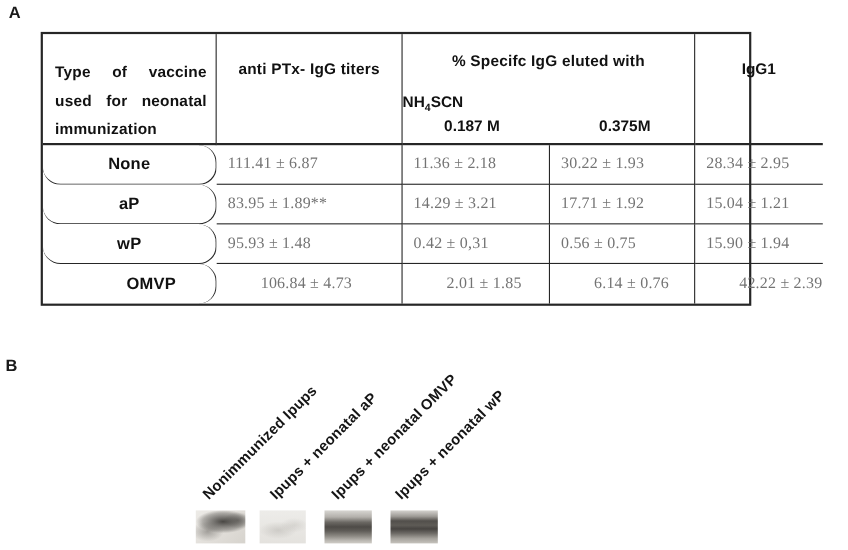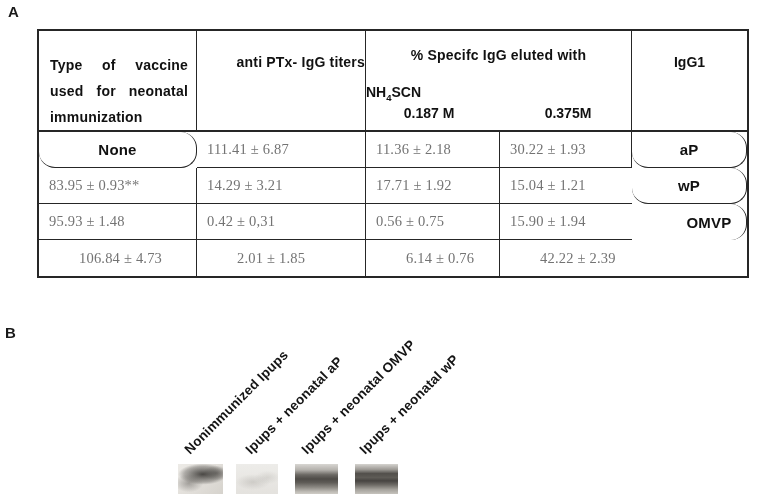--- a/index.html
+++ b/index.html
@@ -18,42 +18,42 @@
     font-size:15px;
     color:#1a1a1a;
   }
   #panel-a-letter { left:8px; top:3px; }
   #panel-b-letter { left:5px; top:324px; }
 
   
   .tbl {
     position:absolute;
     left:37px; top:29px;
-    width:712px; height:249px;
+    width:646px; height:249px;
     display:grid;
     grid-template-columns:158px 169px 134px 132px 1fr;
     grid-template-rows:101px 36px 36px 36px 1fr;
     border:2px solid #262626;
     background:#fff;
     color:#111;
   }
   .c { border-right:1.5px solid #262626; border-bottom:1.3px solid #262626; }
   .c.last-col { border-right:none; }
   .c.last-row { border-bottom:none;padding-left:40px; }
   .c.hdr { border-bottom:2px solid #262626; font-weight:bold; font-size:14px; }
 
   .h-vaccine {
     padding:21px 8px 0 11px;
     line-height:26px;
     white-space:pre-line;
     text-align:justify;
     text-align-last:justify;
     letter-spacing:0.2px;
   }
-  .h-titers { padding-top:23px; text-align:right; letter-spacing:0.2px; }
+  .h-titers { padding-top:23px; text-align:center; letter-spacing:0.2px; }
   .h-eluted { grid-column:3 / 5; display:flex; flex-direction:column; padding-top:16px; }
   .eluted-title { text-align:center; letter-spacing:0.2px; }
   .eluted-compound { text-align:left; margin-top:21px; }
   .eluted-compound sub { font-size:9.5px; }
   .conc-row { display:flex; margin-top:2px;gap:13px; }
   .conc-row span { flex:1; text-align:center; }
   .h-igg1 { padding-top:23px; text-align:center; }
 
   .rl {
     font-weight:bold; font-size:15px;
@@ -135,23 +135,24 @@
         <span>0.187 M</span>
         <span>0.375M</span>
       </div>
     </div>
     <div class="c hdr h-igg1 last-col">IgG1</div>
 
     <div class="c rl">None</div>
     <div class="c rv">111.41 ± 6.87</div>
     <div class="c rv">11.36 ± 2.18</div>
     <div class="c rv">30.22 ± 1.93</div>
+    <div class="c rv last-col">28.34 ± 2.95</div>
 
     <div class="c rl">aP</div>
-    <div class="c rv">83.95 ± 0.93**</div>
+    <div class="c rv">83.95 ± 1.89**</div>
     <div class="c rv">14.29 ± 3.21</div>
     <div class="c rv">17.71 ± 1.92</div>
     <div class="c rv last-col">15.04 ± 1.21</div>
 
     <div class="c rl">wP</div>
     <div class="c rv">95.93 ± 1.48</div>
     <div class="c rv">0.42 ± 0,31</div>
     <div class="c rv">0.56 ± 0.75</div>
     <div class="c rv last-col">15.90 ± 1.94</div>
 

